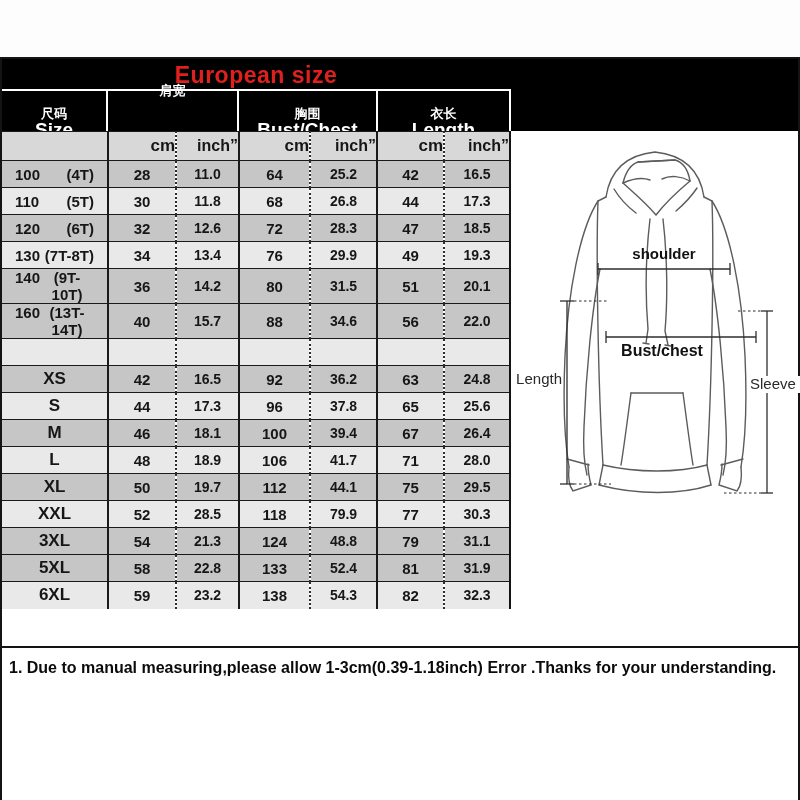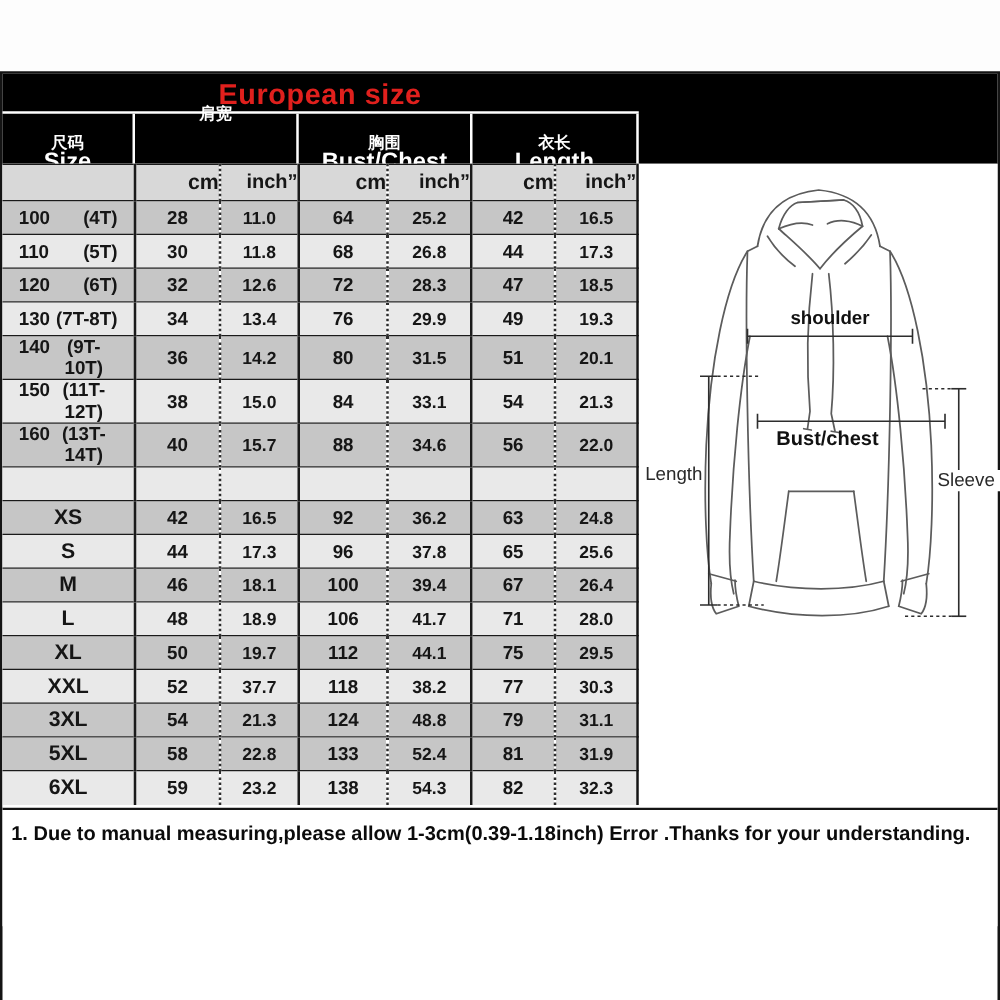--- a/index.html
+++ b/index.html
@@ -168,34 +168,20 @@
                 <span>(9T-10T)</span>
               </span>
             </td>
             <td class="sol val-cm">36</td>
             <td class="dot val-in">14.2</td>
             <td class="sol val-cm">80</td>
             <td class="dot val-in">31.5</td>
             <td class="sol val-cm">51</td>
             <td class="dot val-in">20.1</td>
           </tr>
-          <tr class="r light">
-            <td class="size-cell kid">
-              <span class="inner">
-                <span>150</span>
-                <span>(11T-12T)</span>
-              </span>
-            </td>
-            <td class="sol val-cm">38</td>
-            <td class="dot val-in">15.0</td>
-            <td class="sol val-cm">84</td>
-            <td class="dot val-in">33.1</td>
-            <td class="sol val-cm">54</td>
-            <td class="dot val-in">21.3</td>
-          </tr>
           <tr class="r dark">
             <td class="size-cell kid">
               <span class="inner">
                 <span>160</span>
                 <span>(13T-14T)</span>
               </span>
             </td>
             <td class="sol val-cm">40</td>
             <td class="dot val-in">15.7</td>
             <td class="sol val-cm">88</td>
@@ -253,23 +239,23 @@
             <td class="sol val-cm">50</td>
             <td class="dot val-in">19.7</td>
             <td class="sol val-cm">112</td>
             <td class="dot val-in">44.1</td>
             <td class="sol val-cm">75</td>
             <td class="dot val-in">29.5</td>
           </tr>
           <tr class="r light">
             <td class="size-cell adult">XXL</td>
             <td class="sol val-cm">52</td>
-            <td class="dot val-in">37.7</td>
+            <td class="dot val-in">28.5</td>
             <td class="sol val-cm">118</td>
-            <td class="dot val-in">38.2</td>
+            <td class="dot val-in">79.9</td>
             <td class="sol val-cm">77</td>
             <td class="dot val-in">30.3</td>
           </tr>
           <tr class="r dark">
             <td class="size-cell adult">3XL</td>
             <td class="sol val-cm">54</td>
             <td class="dot val-in">21.3</td>
             <td class="sol val-cm">124</td>
             <td class="dot val-in">48.8</td>
             <td class="sol val-cm">79</td>

